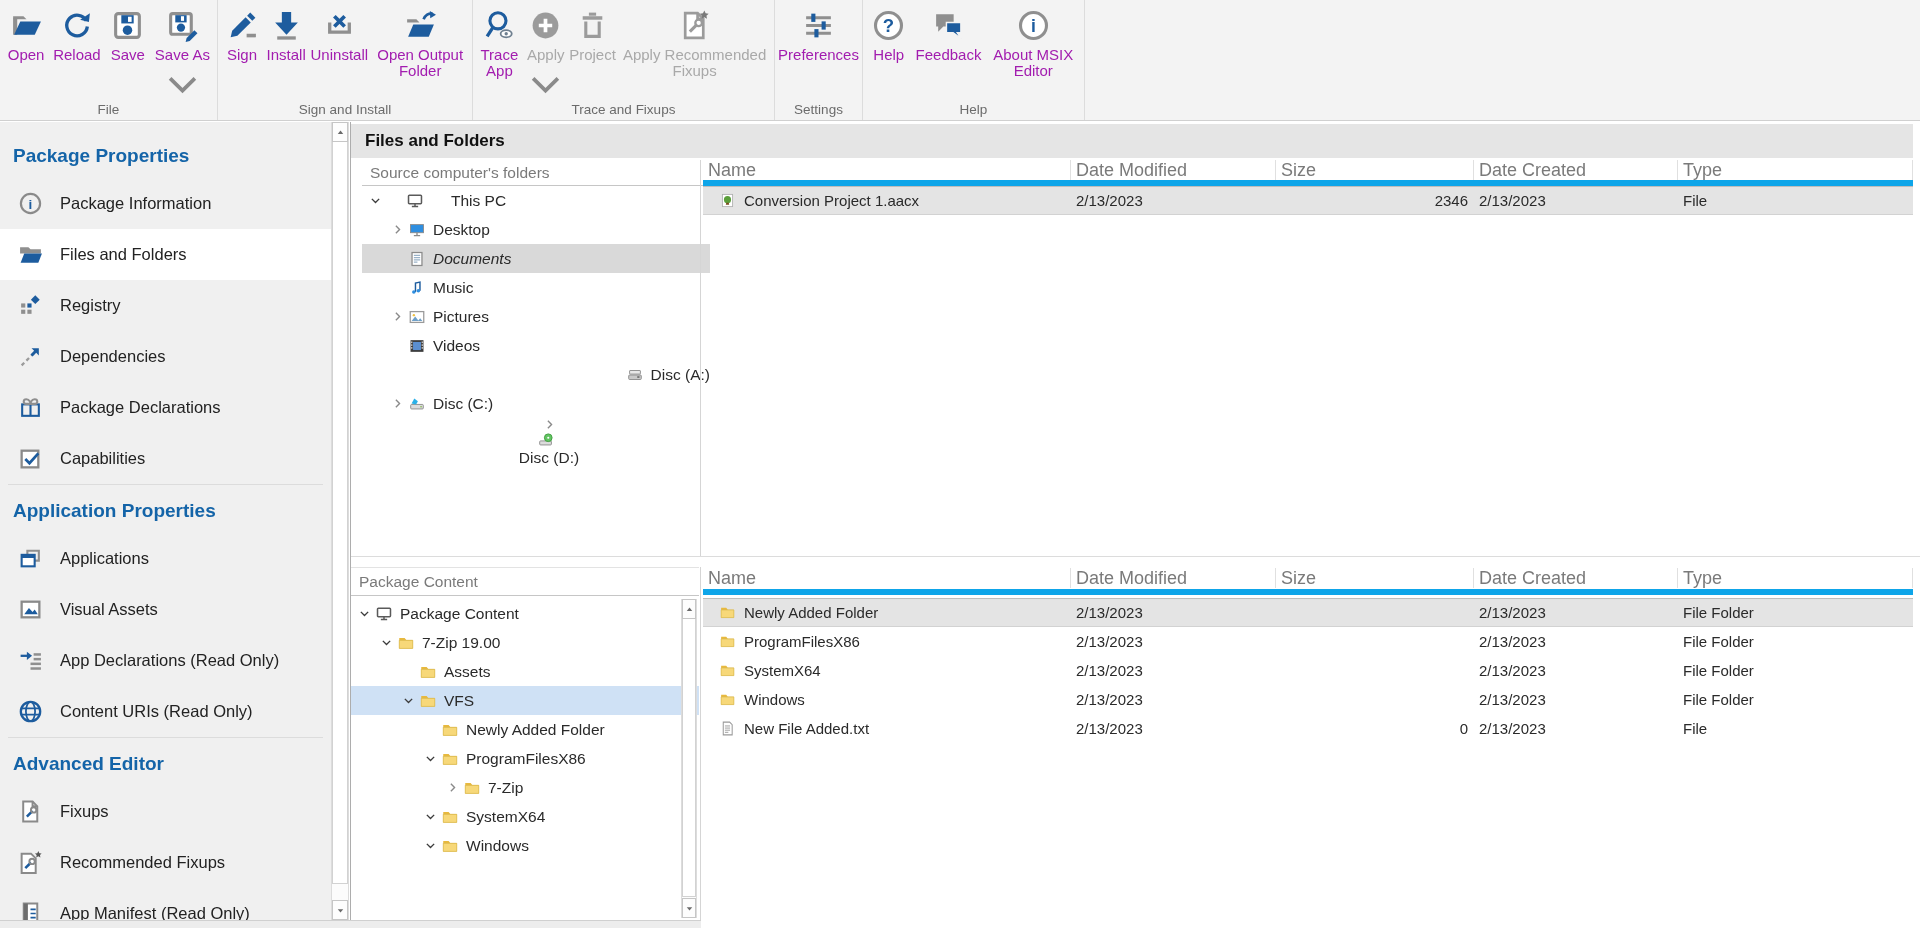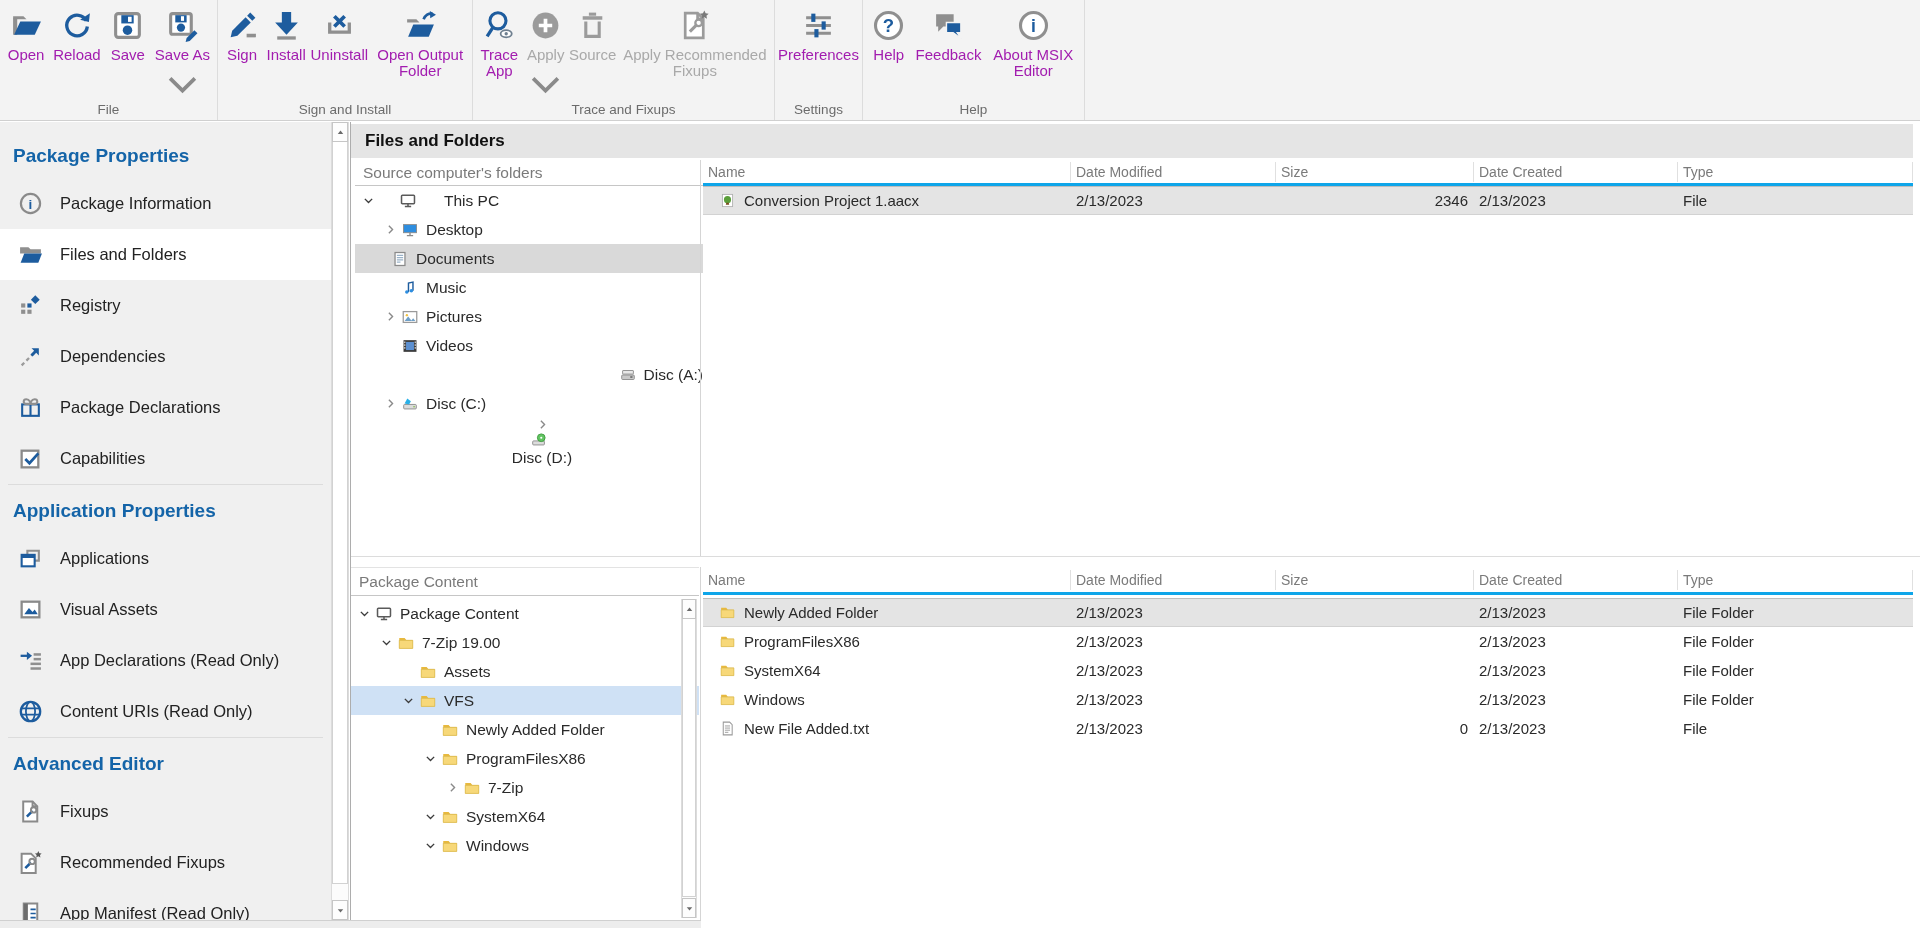--- a/index.html
+++ b/index.html
@@ -48,21 +48,21 @@
   .sbtn.down{bottom:0}
   .sthumb{position:absolute;left:0;right:0;top:19px;bottom:36px;background:#fff;border:1px solid #d2d2d2}
   #main-vline{position:absolute;left:350px;top:122px;width:1px;bottom:0;background:#adadad}
 
   
   #main{position:absolute;left:351px;top:122px;right:0;bottom:0;background:#fff}
   #title-bar{position:absolute;left:0;top:2px;width:1562px;height:34px;background:var(--titlebar-bg);
     font-weight:bold;font-size:17px;color:#111;line-height:34px;padding-left:14px}
   .pane-header{display:flex;align-items:center;padding-left:8px;color:var(--hdr-text);font-size:15.5px;
     border-bottom:1px solid #c6c6c6;white-space:nowrap}
-  .pane-top{position:absolute;left:4px;top:38px;width:348px;height:396px;background:#fff;overflow:hidden}
+  .pane-top{position:absolute;left:11px;top:38px;width:348px;height:396px;background:#fff;overflow:hidden}
   .pane-top .pane-header{height:26px}
   .pane-bot{position:absolute;left:0;top:445px;width:348px;bottom:0;background:#fff;border-top:1px solid #e3e3e3;overflow:hidden}
   .pane-bot .pane-header{height:28px}
   .vdiv{position:absolute;width:1px;background:#d5d5d5}
   #vdiv1{left:349px;top:38px;height:396px}
   #vdiv2{left:349px;top:445px;bottom:0}
   #hsplit{position:absolute;left:0;right:0;top:434px;height:1px;background:#dcdcdc}
 
   
   .tnode{height:29px;display:flex;align-items:center;font-size:15.5px;color:#2a2a2a;white-space:nowrap}
@@ -76,21 +76,21 @@
 
   
   #pkg-scroll{left:330px;top:31px;width:16px;bottom:10px}
   #pkg-scroll .sthumb{bottom:21px}
 
   
   .tablewrap{position:absolute;left:352px;width:1210px}
   #table-top{top:38px;height:396px}
   #table-bot{top:445px;bottom:0}
   .thead{display:grid;grid-template-columns:368px 205px 198px 204px 235px;align-items:center;
-    border-bottom:3px solid #0ea5e9;color:var(--hdr-text);font-size:14px}
+    border-bottom:6px solid #0ea5e9;color:var(--hdr-text);font-size:18px}
   #table-top .thead{height:26px}
   #table-bot .thead{height:28px}
   .th{padding-left:5px;border-right:1px solid #e0e0e0;height:20px;display:flex;align-items:center;white-space:nowrap}
   #table-bot .tbody{margin-top:3px}
   .trow{display:grid;grid-template-columns:368px 205px 198px 204px 235px;height:29px;align-items:center;
     font-size:15px;color:#2a2a2a;white-space:nowrap}
   .trow.sel{background:var(--sel-row);box-shadow:inset 0 1px 0 #bdbdbd,inset 0 -1px 0 #d2d2d2}
   .td{padding-left:5px}
   .td-name{display:flex;align-items:center;gap:8px;padding-left:16px}
   .td-name .icn svg{width:17px;height:17px}
@@ -226,21 +226,21 @@
           </span>
         </div>
         <div class="rbtn disabled">
           <span class="icn">
             <svg viewBox="0 0 32 32">
               <path fill="#9b9b9b" d="M12.5 3.5h7v3h-7z"></path>
               <rect x="6.5" y="7" width="19" height="3.4" fill="#9b9b9b"></rect>
               <path fill="none" stroke="#9b9b9b" stroke-width="3" d="M9.5 12v14.5h13V12"></path>
             </svg>
           </span>
-          <div class="cap">Source</div>
+          <div class="cap">Project</div>
         </div>
         <div class="rbtn disabled">
           <span class="icn">
             <svg viewBox="0 0 32 32">
               <path fill="#fff" stroke="#9b9b9b" stroke-width="2.6" d="M7 4h12l5.5 5.5V28H7z"></path>
               <path fill="none" stroke="#9b9b9b" stroke-width="2.6" d="M19 4v5.5h5.5"></path>
               <path fill="none" stroke="#9b9b9b" stroke-width="3" d="M11.5 22l7-7"></path>
               <circle cx="20" cy="13.5" r="3.2" fill="none" stroke="#9b9b9b" stroke-width="2.2"></circle>
               <path fill="#7a7a7a" d="M25.5 1.5l1.3 2.6 2.9.4-2.1 2 .5 2.9-2.6-1.4-2.6 1.4.5-2.9-2.1-2 2.9-.4z"></path>
             </svg>
@@ -509,21 +509,21 @@
             </span>
           </span>
           <span class="icn">
             <svg viewBox="0 0 20 20">
               <rect x="2.8" y="4" width="14.4" height="9" fill="#2e8ee0" stroke="#8a8a8a"></rect>
               <path stroke="#8a8a8a" stroke-width="1.5" d="M10 13v3M6.5 16.3h7"></path>
             </svg>
           </span>
           <span class="tlabel">Desktop</span>
         </div>
-        <div class="tnode sel-inactive" style="padding-left: 16px;">
+        <div class="tnode sel-inactive" style="padding-left: 26px; font-style: italic;">
           <span class="exp"></span>
           <span class="icn">
             <svg viewBox="0 0 20 20">
               <rect x="4.5" y="2.8" width="11" height="14.4" fill="#fff" stroke="#8a8a8a" stroke-width="1.4"></rect>
               <g stroke="#9ab2c8" stroke-width="1.3">
                 <path d="M6.5 6h7M6.5 8.5h7M6.5 11h7M6.5 13.5h4"></path>
               </g>
             </svg>
           </span>
           <span class="tlabel">Documents</span>

